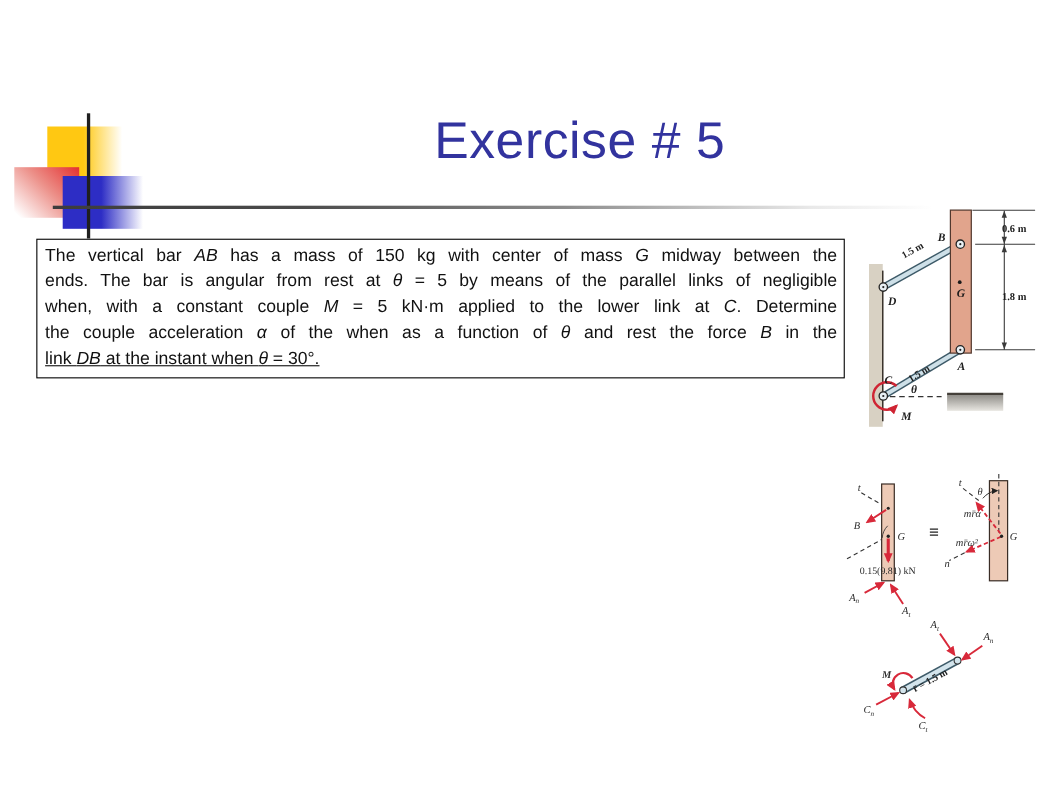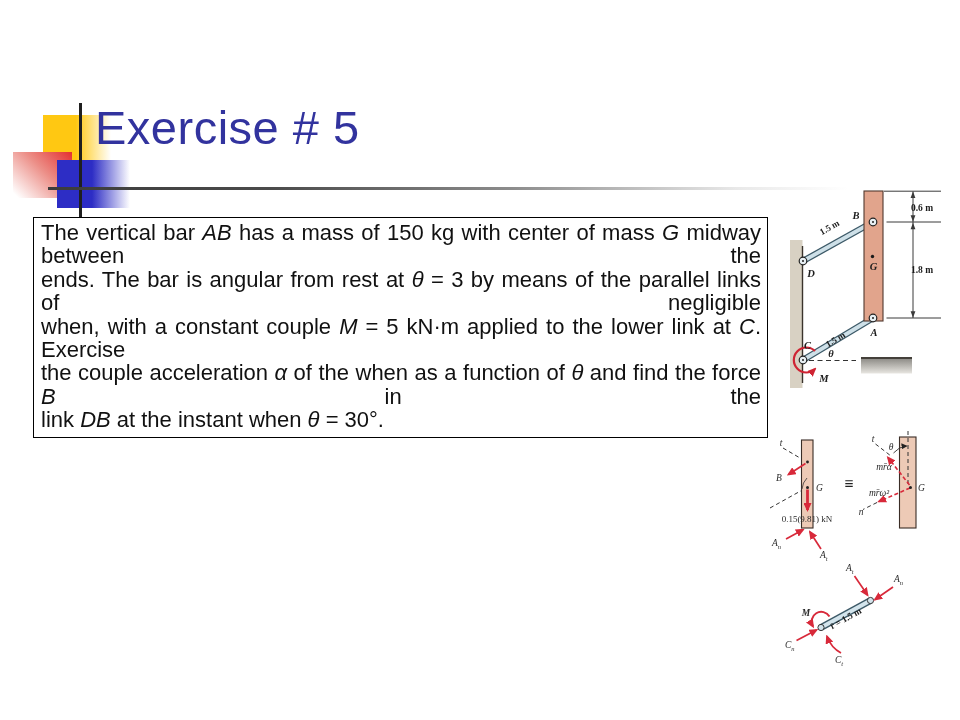--- a/index.html
+++ b/index.html
@@ -11,27 +11,27 @@
   .deco-yellow{position:absolute;left:43px;top:115px;width:68px;height:45px;
     background:linear-gradient(90deg,#ffc812 0%,#ffc812 48%,rgba(255,200,18,0) 100%);}
   .deco-red{position:absolute;left:13px;top:152px;width:59px;height:46px;
     background:linear-gradient(225deg,#e43030 0%,#ec8f88 45%,rgba(255,245,245,0) 95%);}
   .deco-blue{position:absolute;left:57px;top:160px;width:73px;height:48px;
     background:linear-gradient(90deg,#2d2dc5 0%,#2d2dc5 48%,rgba(45,45,197,0) 100%);}
   .vline{position:absolute;left:79px;top:103px;width:3px;height:114px;background:#1f1f1f;}
   .hline{position:absolute;left:48px;top:187px;width:800px;height:3px;
     background:linear-gradient(90deg,#3c3c3c 0%,#4b4b4b 28%,#8c8c8c 58%,rgba(180,180,180,0.3) 86%,rgba(255,255,255,0) 100%);}
   
-  .title{position:absolute;left:95px;top:102px;width:864px;text-align:left;
+  .title{position:absolute;left:95px;top:102px;width:864px;text-align:center;
     font-size:47px;line-height:1.1;color:#32339e;letter-spacing:0.5px;}
   
   .pbox{position:absolute;left:33px;top:217px;width:735px;box-sizing:border-box;
-    border:1.6px solid #000;padding:3px 6px 5px 7px;font-size:22px;color:#111;background:#fff;}
+    border:1.6px solid #000;padding:3px 6px 5px 7px;font-size:16px;color:#111;background:#fff;}
   .ptext-line{text-align:justify;text-align-last:justify;line-height:23.4px;}
-  .ptext-line.last{text-align-last:left;}
+  .ptext-line.last{text-align-last:left;text-decoration:underline;}
   .var{font-style:italic;}
   
   .fig1{position:absolute;left:780px;top:170px;width:180px;height:230px;}
   .fig2{position:absolute;left:758px;top:425px;width:202px;height:265px;}
   svg text{font-family:"Liberation Serif","DejaVu Serif",serif;fill:#1c1c1c;}
   .lbl{font-style:italic;font-weight:bold;font-size:10.5px;}
   .dim{font-weight:bold;font-size:9.5px;}
   .rot{font-weight:bold;font-size:9px;}
   .flbl{font-style:italic;font-size:9.5px;fill:#2b2b2b;}
   .fsub{font-style:italic;font-size:6.5px;fill:#2b2b2b;}
@@ -45,23 +45,23 @@
 <div class="deco-red"></div>
 <div class="deco-blue"></div>
 <div class="vline"></div>
 <div class="hline"></div>
 
 <div class="title" style="color: rgb(50, 51, 158);">Exercise # 5</div>
 
 <div class="pbox">
   <div id="problem-text">
       <div class="ptext-line"><span>The vertical bar </span><span class="var">AB</span><span> has a mass of 150 kg with center of mass </span><span class="var">G</span><span> midway between the</span></div>
-      <div class="ptext-line"><span>ends. The bar is angular from rest at </span><span class="var">θ</span><span> = 3 by means of the parallel links of negligible</span></div>
-      <div class="ptext-line"><span>when, with a constant couple </span><span class="var">M</span><span> = 5 kN·m applied to the lower link at </span><span class="var">C</span><span>. Exercise</span></div>
-      <div class="ptext-line"><span>the couple acceleration </span><span class="var">α</span><span> of the when as a function of </span><span class="var">θ</span><span> and find the force </span><span class="var">B</span><span> in the</span></div>
+      <div class="ptext-line"><span>ends. The bar is angular from rest at </span><span class="var">θ</span><span> = 5 by means of the parallel links of negligible</span></div>
+      <div class="ptext-line"><span>when, with a constant couple </span><span class="var">M</span><span> = 5 kN·m applied to the lower link at </span><span class="var">C</span><span>. Determine</span></div>
+      <div class="ptext-line"><span>the couple acceleration </span><span class="var">α</span><span> of the when as a function of </span><span class="var">θ</span><span> and rest the force </span><span class="var">B</span><span> in the</span></div>
       <div class="ptext-line last"><span>link </span><span class="var">DB</span><span> at the instant when </span><span class="var">θ</span><span> = 30°.</span></div>
     </div>
 </div>
 
 <div class="fig1">
 <svg width="180" height="230" viewBox="780 170 180 230" xmlns="http://www.w3.org/2000/svg">
   <defs>
     <marker id="ar1" markerUnits="userSpaceOnUse" markerWidth="9" markerHeight="8" refX="7" refY="4" orient="auto">
       <path d="M0,0 L9,4 L0,8 Z" fill="#cf2433"></path>
     </marker>

